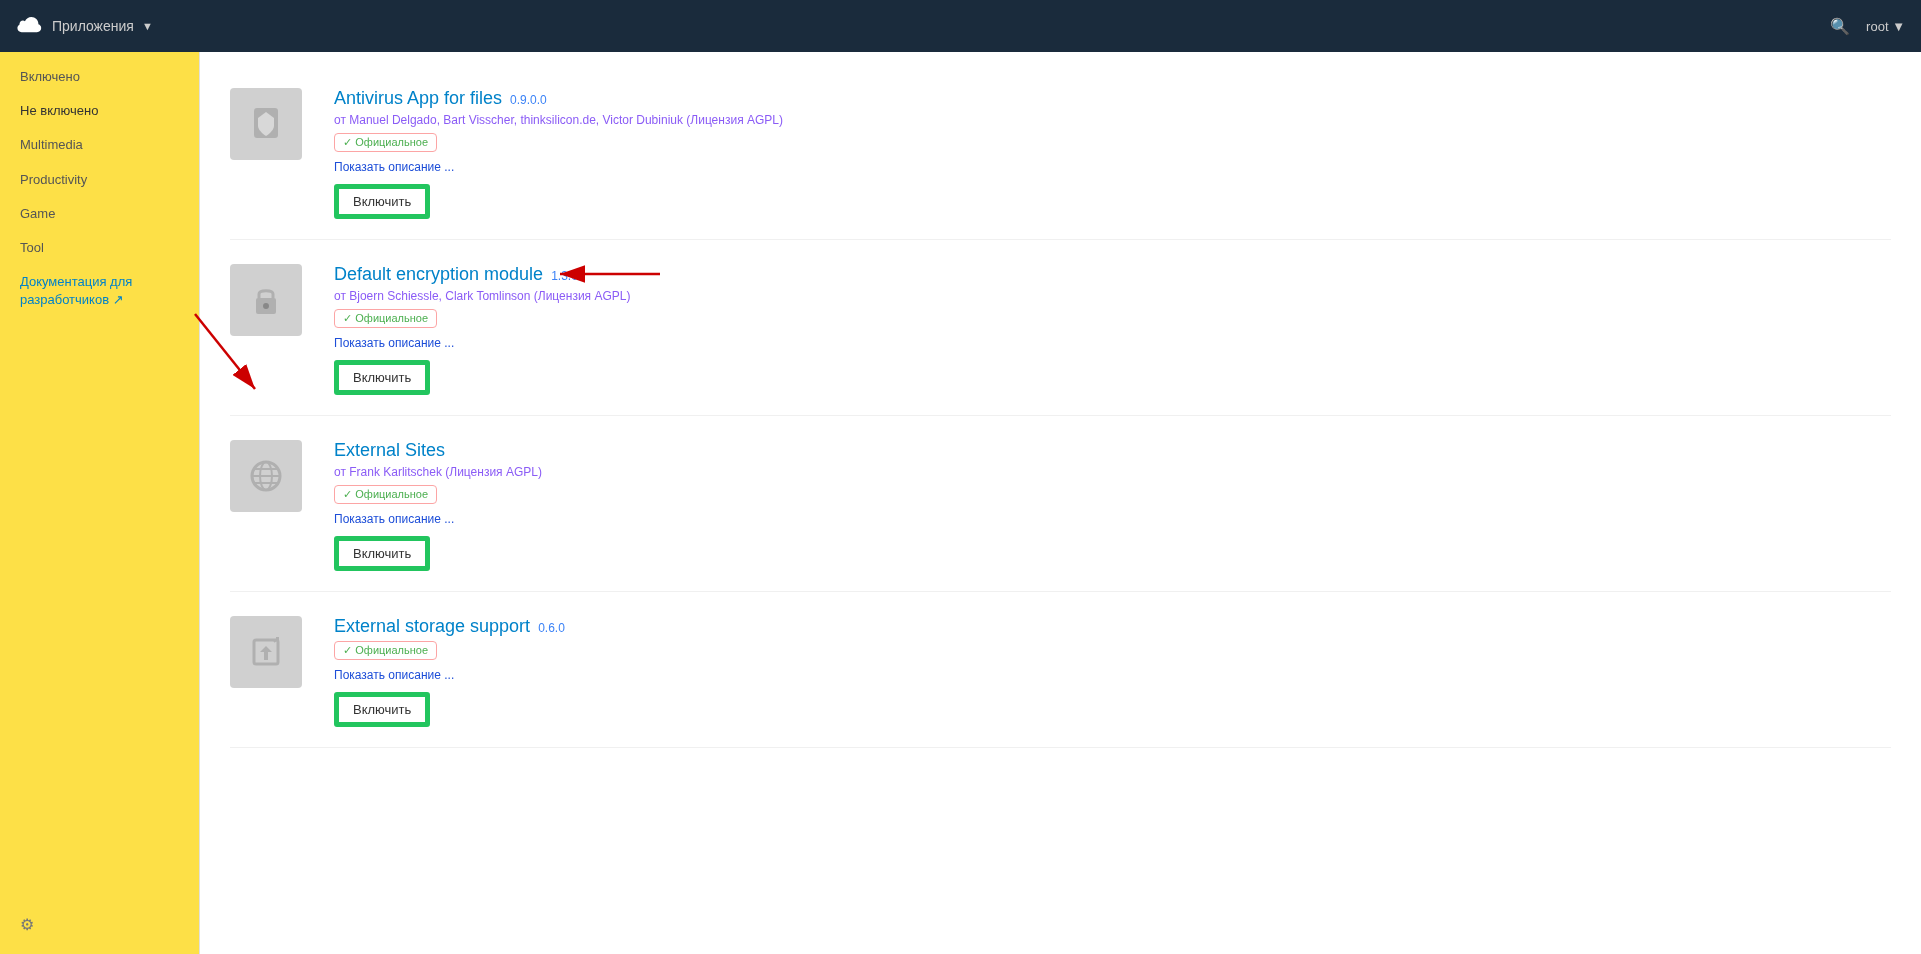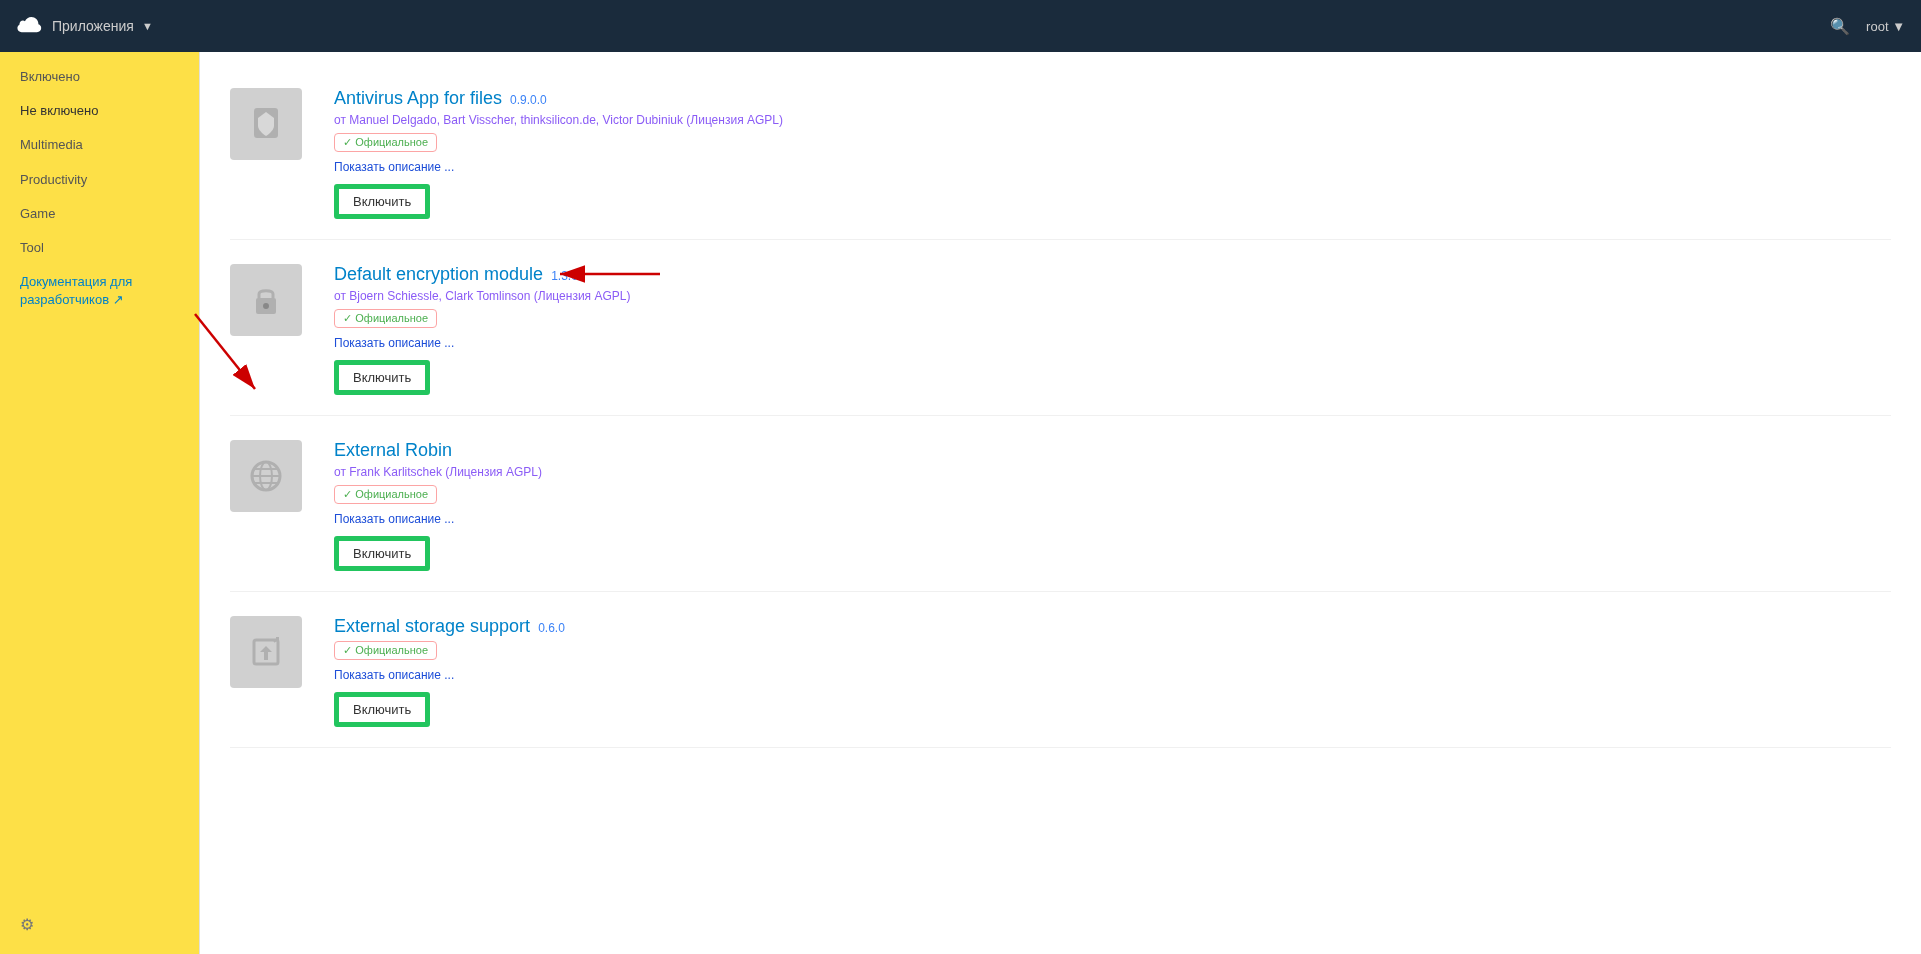--- a/index.html
+++ b/index.html
@@ -265,21 +265,21 @@
         <svg viewBox="0 0 40 40" width="40" height="40" fill="none" xmlns="http://www.w3.org/2000/svg">
           <circle cx="20" cy="20" r="14" stroke="#b0b0b0" stroke-width="3" fill="none"></circle>
           <ellipse cx="20" cy="20" rx="6" ry="14" stroke="#b0b0b0" stroke-width="2" fill="none"></ellipse>
           <line x1="6" y1="20" x2="34" y2="20" stroke="#b0b0b0" stroke-width="2"></line>
           <line x1="9" y1="13" x2="31" y2="13" stroke="#b0b0b0" stroke-width="2"></line>
           <line x1="9" y1="27" x2="31" y2="27" stroke="#b0b0b0" stroke-width="2"></line>
         </svg>
       </div>
       <div class="app-info">
         <div class="app-title-row">
-          <span class="app-name">External Robin</span>
+          <span class="app-name">External Sites</span>
           <span class="app-version"></span>
         </div>
         <div class="app-author">от Frank Karlitschek (Лицензия AGPL)</div>
         <div class="badge-official">✓ Официальное</div>
         <div class="show-description">Показать описание ...</div>
         <button class="btn-enable">Включить</button>
       </div>
     </div>
 
     <div class="app-card">

